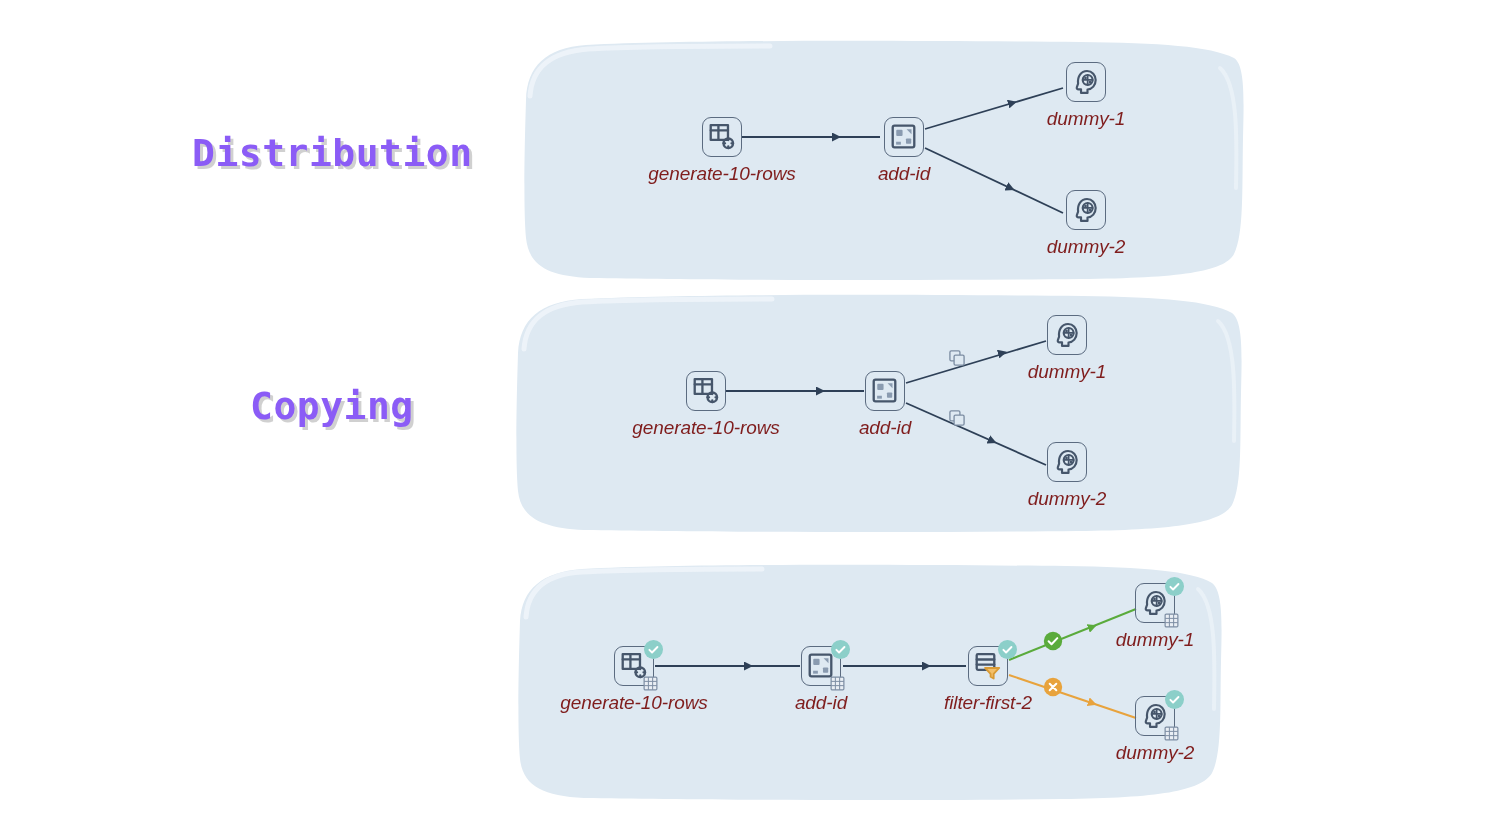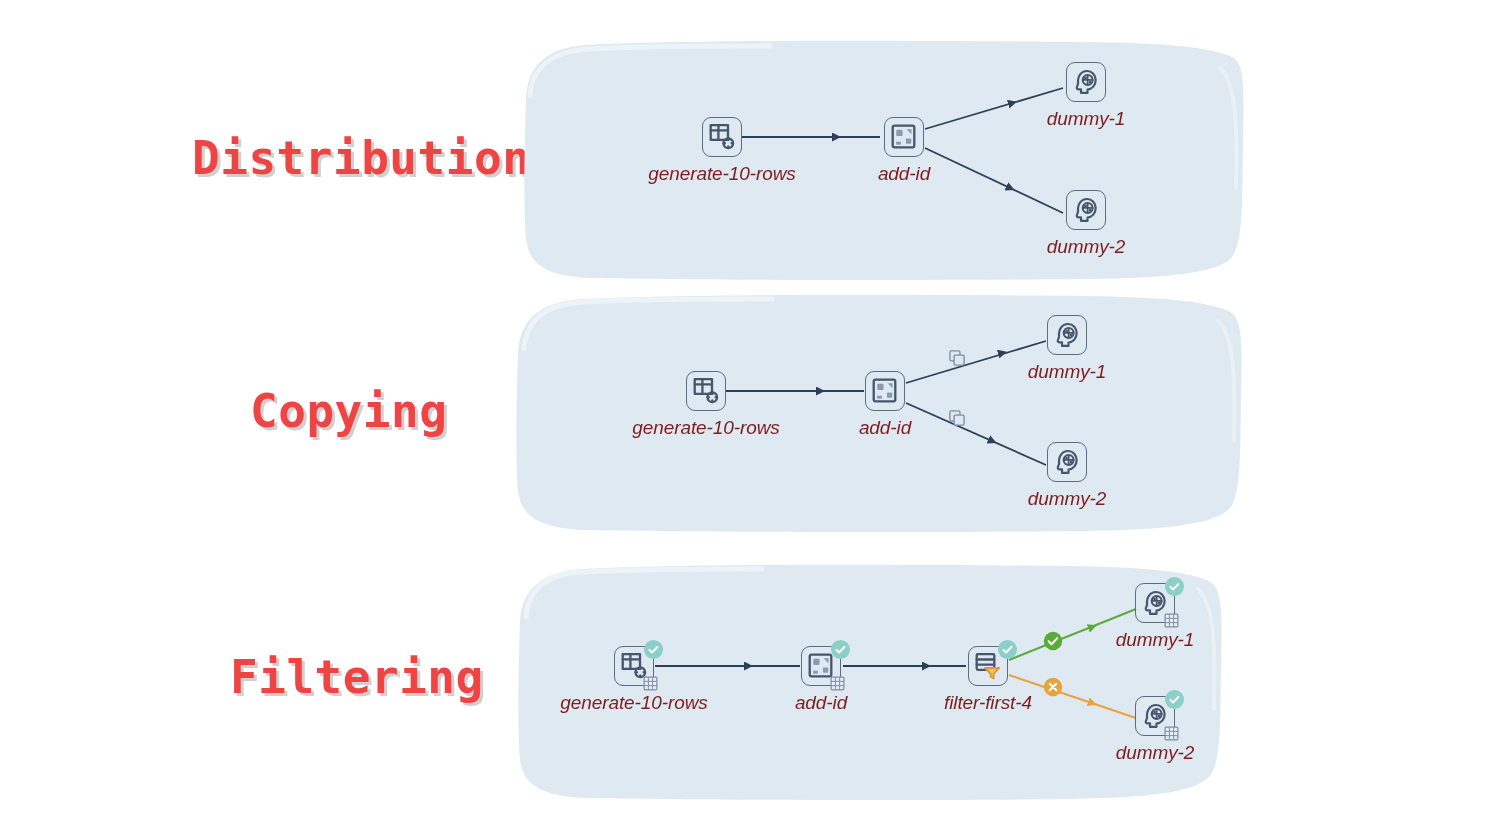--- a/index.html
+++ b/index.html
@@ -21,22 +21,22 @@
     left: 0; top: 0;
     width: 1506px;
     height: 840px;
   }
 
   
   .section-title {
     position: absolute;
     font-family: "DejaVu Sans Mono", "Liberation Mono", monospace;
     font-weight: bold;
-    font-size: 46px;
-    color: #ef4444;
+    font-size: 38px;
+    color: #8b5cf6;
     letter-spacing: 0.5px;
     white-space: nowrap;
     text-shadow: 3px 3px 0 rgba(120,120,120,0.35);
     text-align: left;
   }
   #title-distribution { left: 192px; top: 131px; }
   #title-copying      { left: 250px; top: 384px; text-align: right; }
   #title-filtering    { left: 230px; top: 650px; }
 
   
@@ -131,21 +131,20 @@
 </style>
 </head>
 <body>
 
 <div id="stage">
 
   <div class="section-title" id="title-distribution">Distribution</div>
 
   <div class="section-title" id="title-copying">Copying</div>
 
-  <div class="section-title" id="title-filtering">Filtering</div>
 
   <div class="panel" id="panel-distribution">
 
     <svg class="panel-bg" viewBox="0 0 728 245" preserveAspectRatio="none">
       <path d="M6,62 C7,28 26,10 66,7 C190,1 420,3 560,4 C640,5 690,8 714,20
                C725,27 724,60 723,100 C722,150 724,196 714,216
                C704,234 660,240 560,241 C400,243 180,242 70,240
                C28,238 9,228 6,200 C3,166 5,96 6,62 Z" fill="#dee9f2"></path>
       <path d="M10,58 C12,30 30,14 68,11 C120,8 200,8 250,8" fill="none" stroke="#eef4f9" stroke-width="5" stroke-linecap="round" opacity="0.9"></path>
       <path d="M700,30 C718,46 717,100 716,150" fill="none" stroke="#eef4f9" stroke-width="4" stroke-linecap="round" opacity="0.7"></path>
@@ -430,21 +429,21 @@
             <path d="M5 8.1h11.4M5 11.4h11.4"></path>
             <path d="M10.4 13.6h9.2l-3.6 3.9v2.9l-2 -1.1v-1.8z" fill="#f3c06a" stroke="#d99b35" stroke-width="1.2"></path>
           </svg>
         </div>
         <div class="badge-check">
           <svg width="19" height="19" viewBox="0 0 24 24">
             <circle cx="12" cy="12" r="11" fill="#8ccfc9"></circle>
             <path d="M6.8 12.4l3.4 3.4 6.8-7" fill="none" stroke="#ffffff" stroke-width="2.4" stroke-linecap="round" stroke-linejoin="round"></path>
           </svg>
         </div>
-        <div class="node-label">filter-first-4</div>
+        <div class="node-label">filter-first-2</div>
       </div>
 
       <div class="node" style="left:641px; top:40px;">
         <div class="node-box">
           <svg width="37" height="37" viewBox="0 0 24 24" fill="none" stroke="#46566b" stroke-width="1.4" stroke-linecap="round" stroke-linejoin="round">
             <path d="M9.1 19.4v-2.3H7.6c-1 0-1.5-.6-1.2-1.5l.8-2.2C6.6 8.9 9.2 5.2 13 5.2c3.3 0 5.6 2.6 5.6 5.9 0 3.3-2.3 5.9-5.3 6.1v2.2z"></path>
             <circle cx="13.4" cy="11" r="3.2"></circle>
             <path d="M13.4 7.8v6.4M10.2 11h6.4" stroke-width="1.1"></path>
             <circle cx="12" cy="9.8" r="0.9" fill="#46566b" stroke="none"></circle>
             <circle cx="14.9" cy="12.3" r="0.8" fill="#46566b" stroke="none"></circle>

